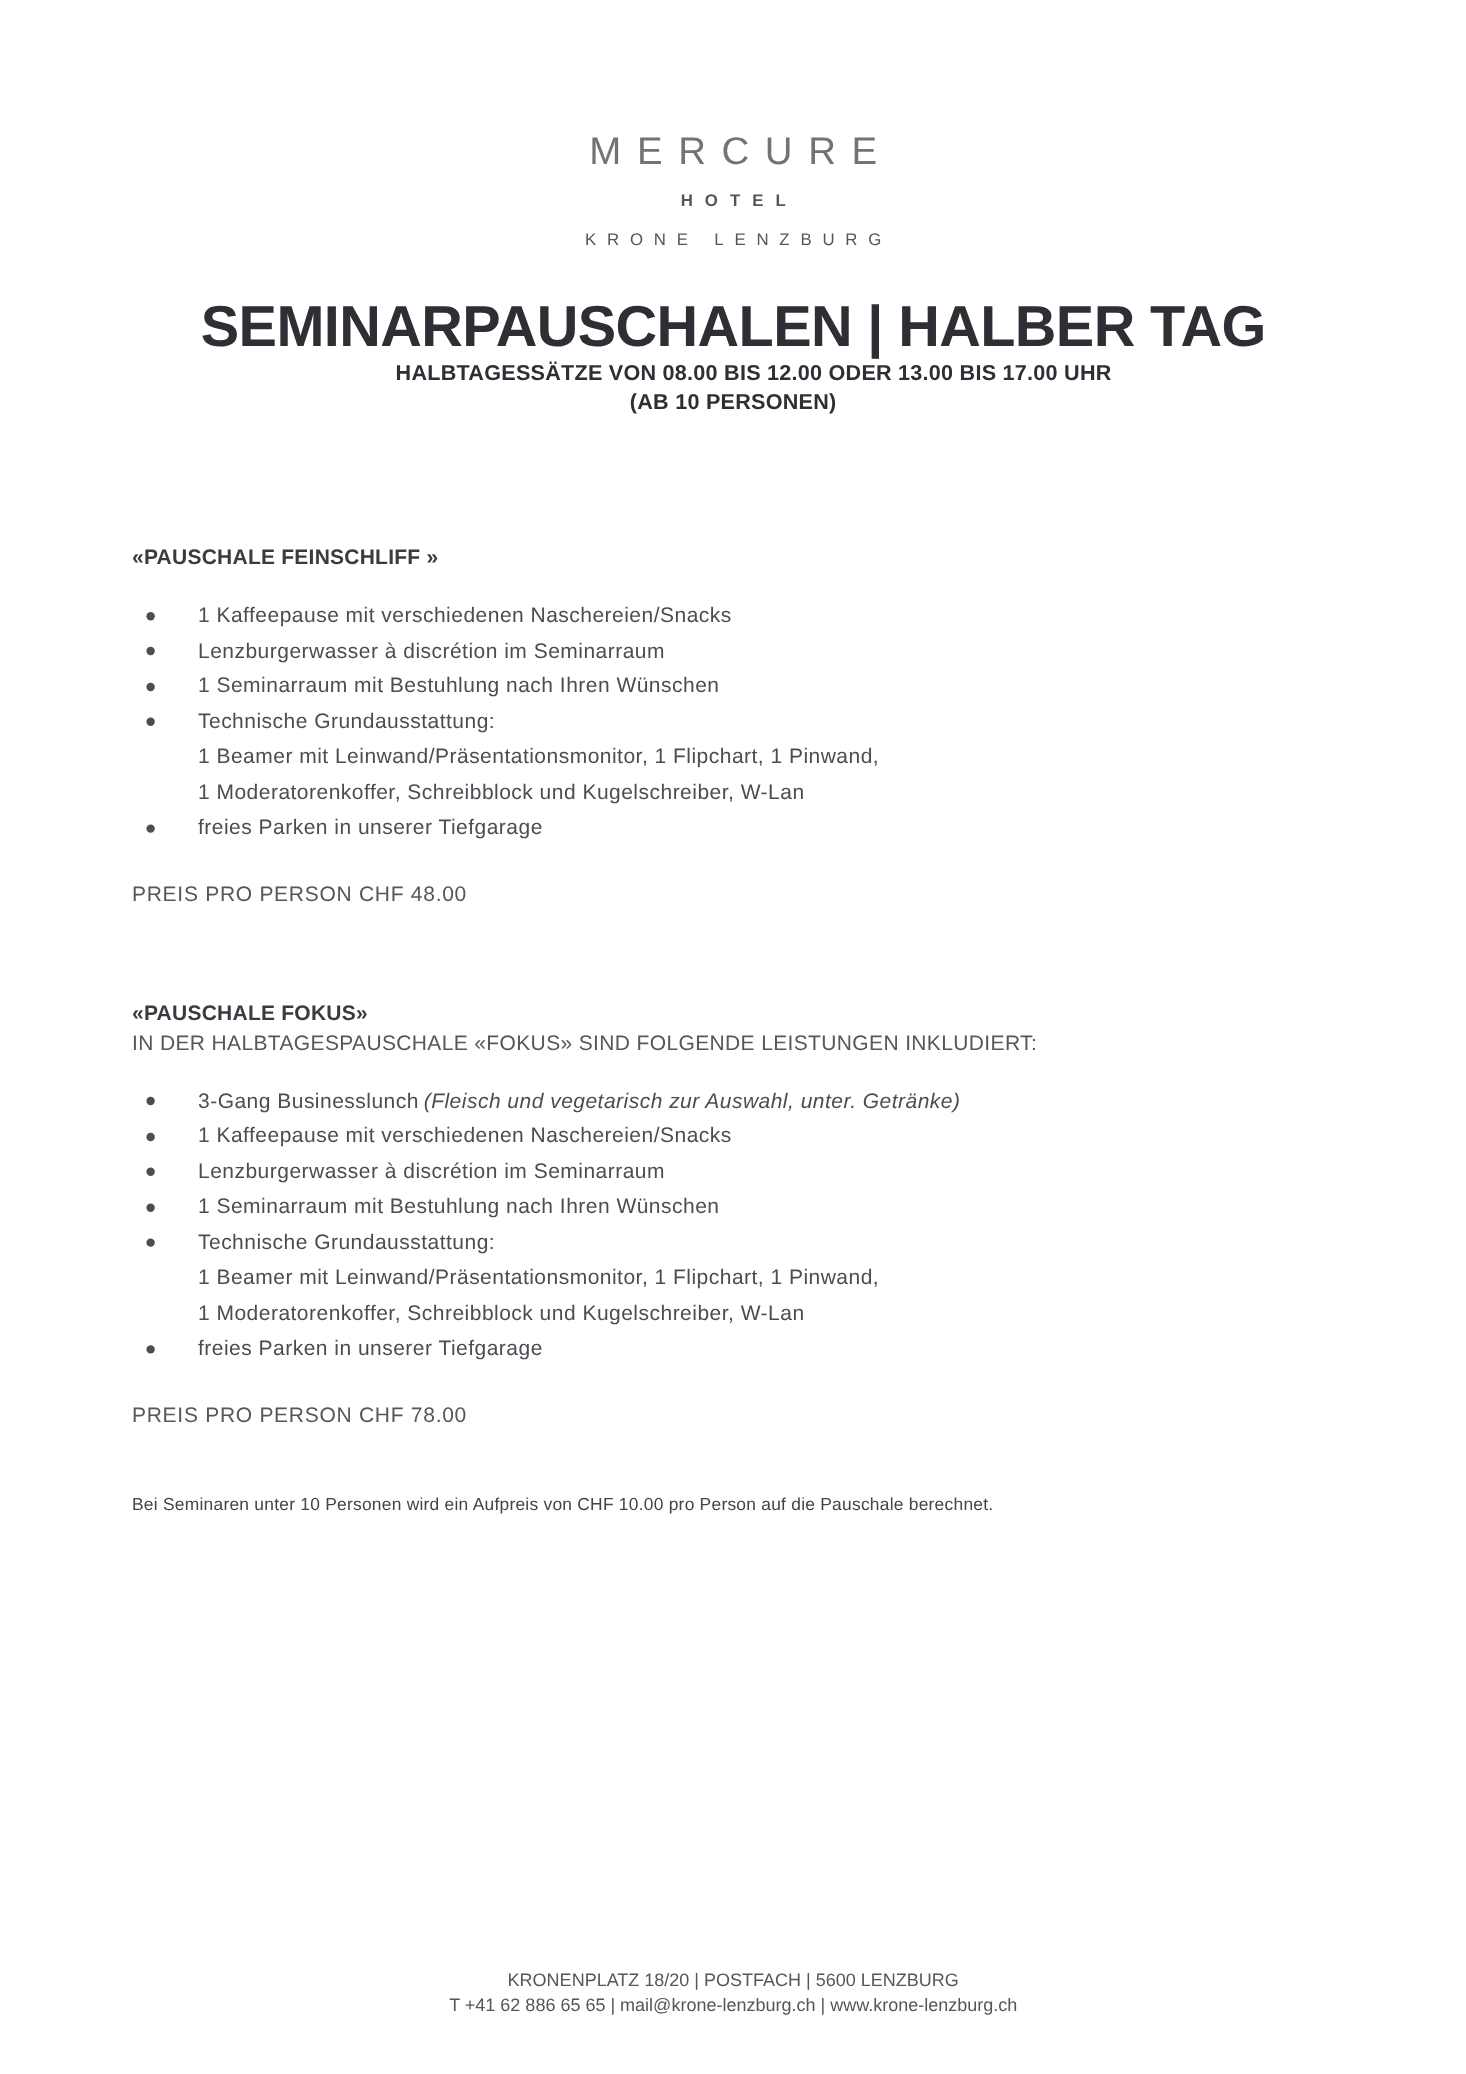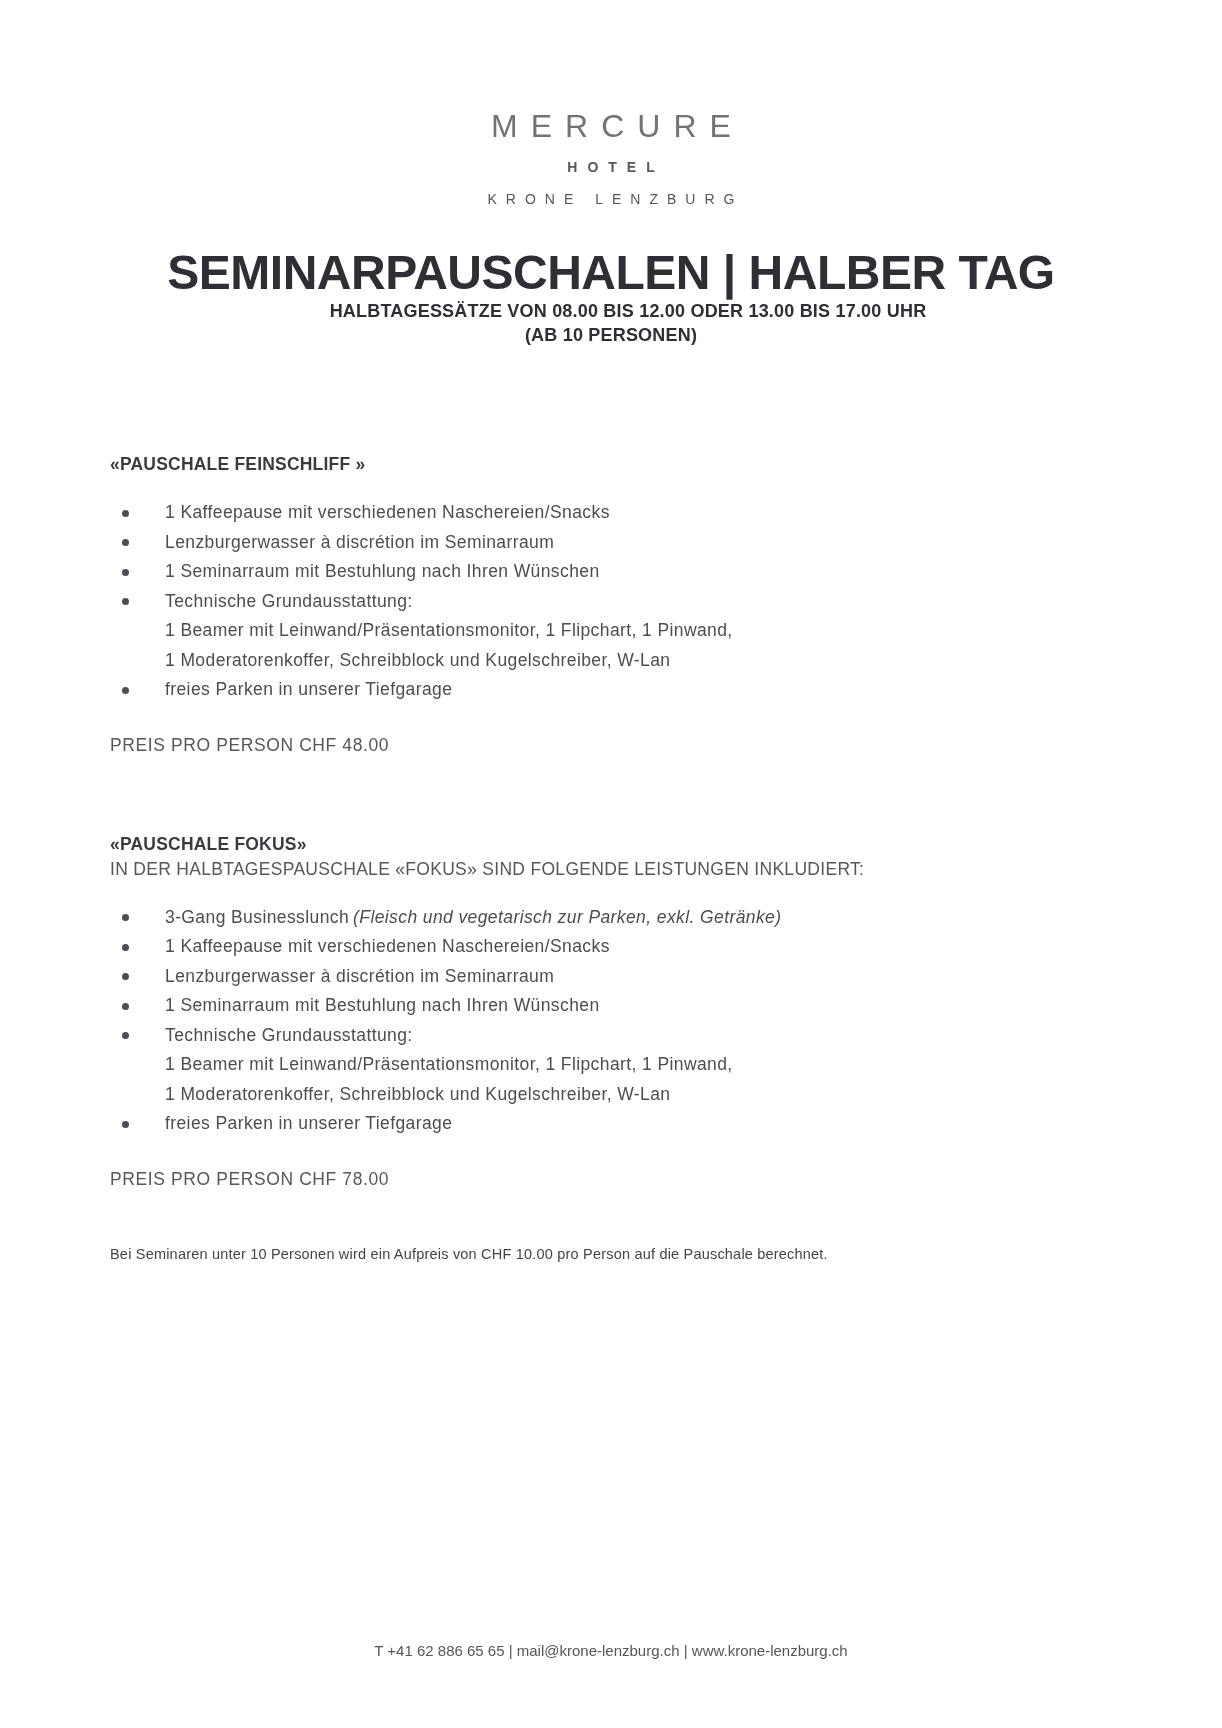--- a/index.html
+++ b/index.html
@@ -104,28 +104,29 @@
         <li><span>Technische Grundausstattung:</span><div class="subline">1 Beamer mit Leinwand/Präsentationsmonitor, 1 Flipchart, 1 Pinwand,</div><div class="subline">1 Moderatorenkoffer, Schreibblock und Kugelschreiber, W-Lan</div></li>
         <li><span>freies Parken in unserer Tiefgarage</span></li>
       </ul>
     <p class="section-price">PREIS PRO PERSON CHF 48.00</p>
   </section>
 
   <section class="section">
     <h2 class="section-heading">«PAUSCHALE FOKUS»</h2>
     <p class="section-intro">IN DER HALBTAGESPAUSCHALE «FOKUS» SIND FOLGENDE LEISTUNGEN INKLUDIERT:</p>
     <ul class="bullet-list">
-        <li><span>3-Gang Businesslunch</span><span class="italic-part">(Fleisch und vegetarisch zur Parken, exkl. Getränke)</span></li>
+        <li><span>3-Gang Businesslunch</span><span class="italic-part">(Fleisch und vegetarisch zur Auswahl, unter. Getränke)</span></li>
         <li><span>1 Kaffeepause mit verschiedenen Naschereien/Snacks</span></li>
         <li><span>Lenzburgerwasser à discrétion im Seminarraum</span></li>
         <li><span>1 Seminarraum mit Bestuhlung nach Ihren Wünschen</span></li>
         <li><span>Technische Grundausstattung:</span><div class="subline">1 Beamer mit Leinwand/Präsentationsmonitor, 1 Flipchart, 1 Pinwand,</div><div class="subline">1 Moderatorenkoffer, Schreibblock und Kugelschreiber, W-Lan</div></li>
         <li><span>freies Parken in unserer Tiefgarage</span></li>
       </ul>
     <p class="section-price">PREIS PRO PERSON CHF 78.00</p>
   </section>
 </main>
 
 <p class="abs note">Bei Seminaren unter 10 Personen wird ein Aufpreis von CHF 10.00 pro Person auf die Pauschale berechnet.</p>
 
 <footer class="abs footer">
+  <div>KRONENPLATZ 18/20 | POSTFACH | 5600 LENZBURG</div>
   <div>T +41 62 886 65 65 | mail@krone-lenzburg.ch | www.krone-lenzburg.ch</div>
 </footer>
 
 </body></html>

